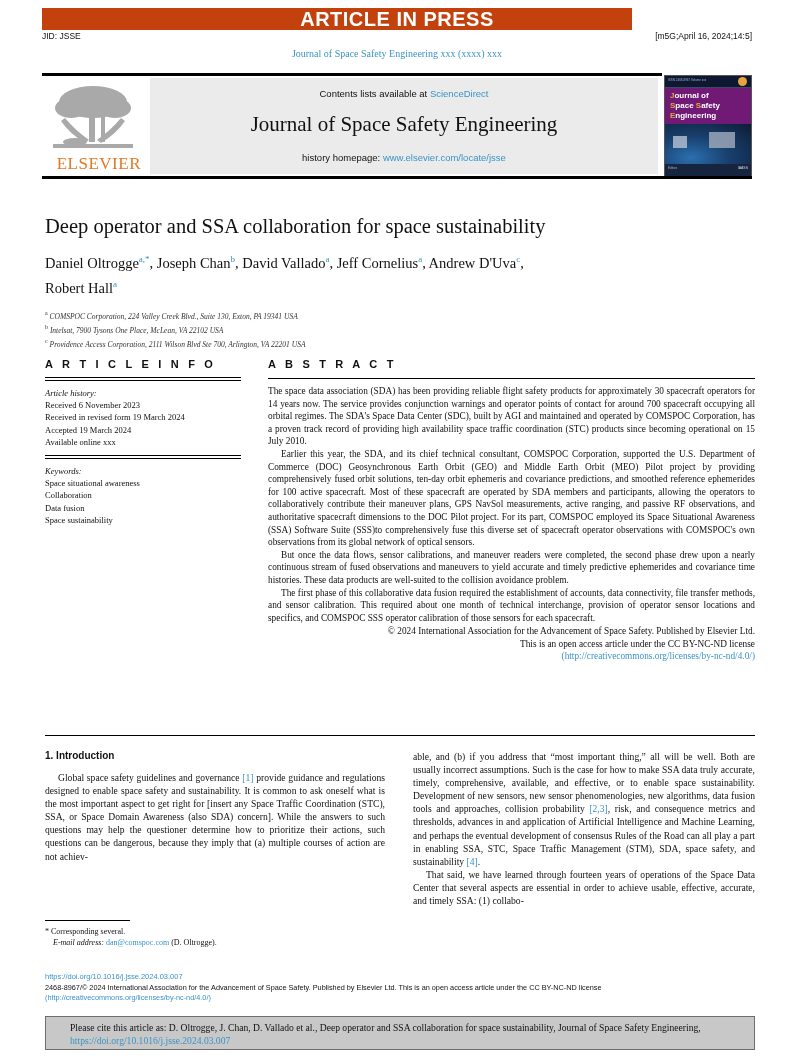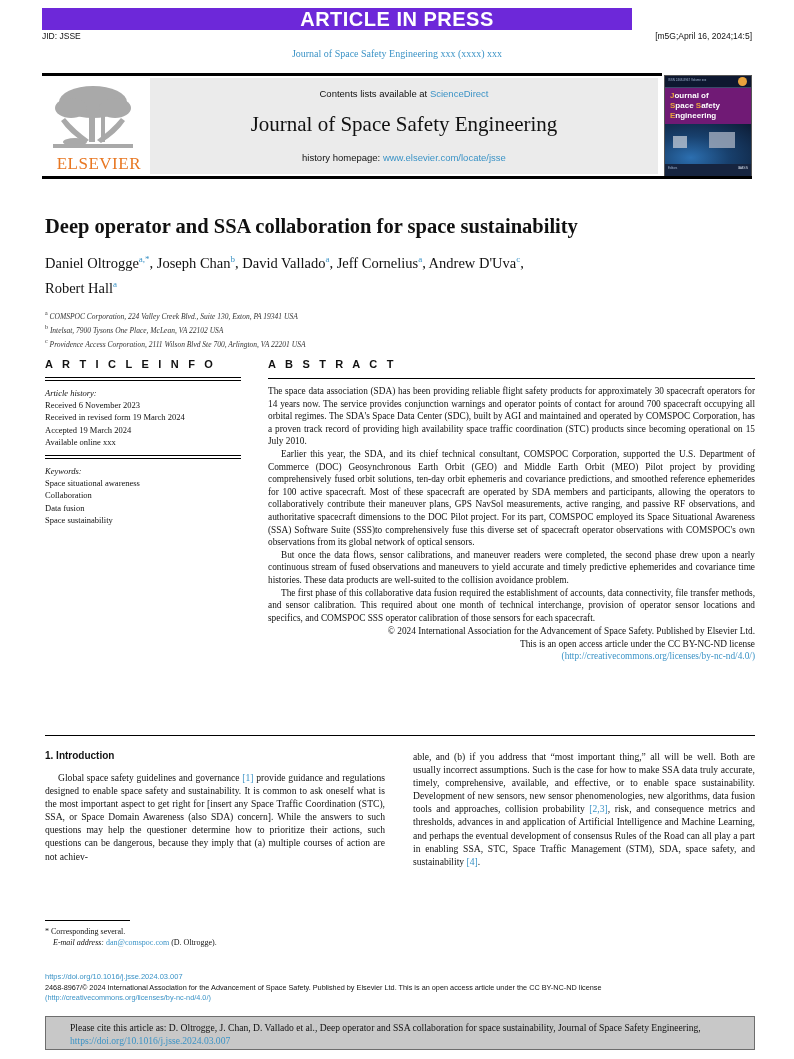--- a/index.html
+++ b/index.html
@@ -23,21 +23,21 @@
     box-sizing: border-box;
   }
 
   
   .aip-banner {
     position: absolute;
     left: 42px;
     top: 8px;
     width: 590px;
     height: 22px;
-    background: #6d28d9;
+    background: #c2410c;
   }
   .aip-text {
     position: absolute;
     left: 0;
     top: 0;
     width: 710px;
     height: 22px;
     line-height: 22px;
     text-align: center;
     font-family: "Liberation Sans", sans-serif;
@@ -235,21 +235,21 @@
 
   
   .title-block {
     position: absolute;
     left: 45px;
     top: 213px;
     width: 710px;
   }
   .art-title {
     font-size: 20.5px;
-    font-weight: bold;
+    font-weight: normal;
     line-height: 26px;
     color: #111;
     margin: 0;
   }
   .authors {
     margin-top: 10px;
     font-size: 14.5px;
     line-height: 21px;
     color: #111;
   }
@@ -541,20 +541,21 @@
 
   <div class="body-rule"></div>
 
   <div class="col-left">
     <h2 class="h2">1. Introduction</h2>
     <p class="btext indent"><span>Global space safety guidelines and governance </span><span class="lnk">[1]</span><span> provide guidance and regulations designed to enable space safety and sustainability. It is common to ask oneself what is the most important aspect to get right for [insert any Space Traffic Coordination (STC), SSA, or Space Domain Awareness (also SDA) concern]. While the answers to such questions may help the questioner determine how to prioritize their actions, such questions can be dangerous, because they imply that (a) multiple courses of action are not achiev-</span></p>
   </div>
 
   <div class="col-right">
     <p class="btext"><span>able, and (b) if you address that “most important thing,” all will be well. Both are usually incorrect assumptions. Such is the case for how to make SSA data truly accurate, timely, comprehensive, available, and effective, or to enable space sustainability. Development of new sensors, new sensor phenomenologies, new algorithms, data fusion tools and approaches, collision probability </span><span class="lnk">[2,3]</span><span>, risk, and consequence metrics and thresholds, advances in and application of Artificial Intelligence and Machine Learning, and perhaps the eventual development of consensus Rules of the Road can all play a part in enabling SSA, STC, Space Traffic Management (STM), SDA, space safety, and sustainability </span><span class="lnk">[4]</span><span>.</span></p>
+    <p class="btext indent">That said, we have learned through fourteen years of operations of the Space Data Center that several aspects are essential in order to achieve usable, effective, accurate, and timely SSA: (1) collabo-</p>
   </div>
 
   <div class="footnote">
     <div class="fn-rule"></div>
     <div class="fn-text">
       <div>* Corresponding several.</div>
       <div style="padding-left:8px;"><span class="it">E-mail address:</span> <span class="lnk">dan@comspoc.com</span> <span>(D. Oltrogge).</span></div>
     </div>
   </div>
 

